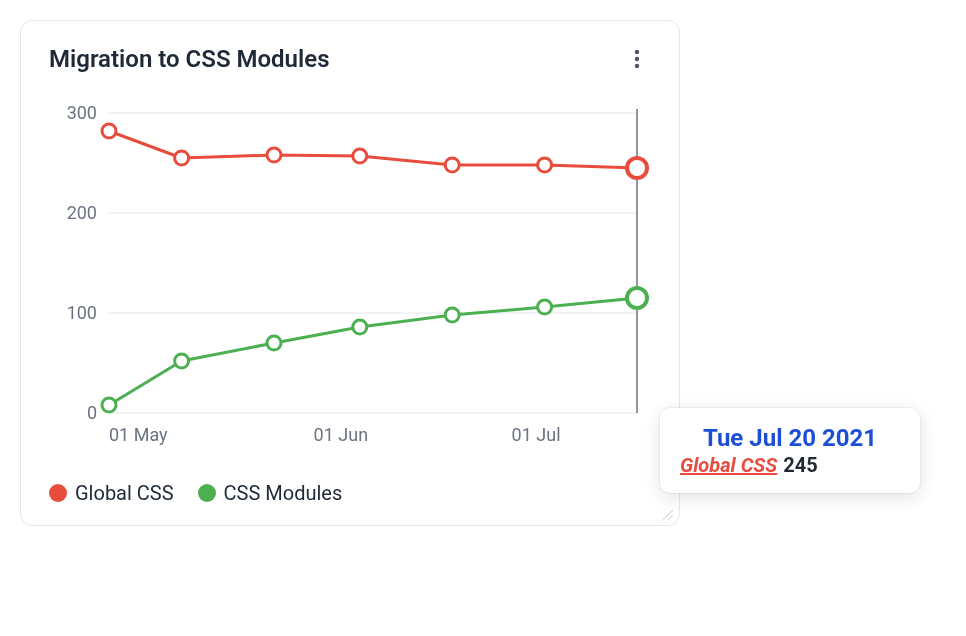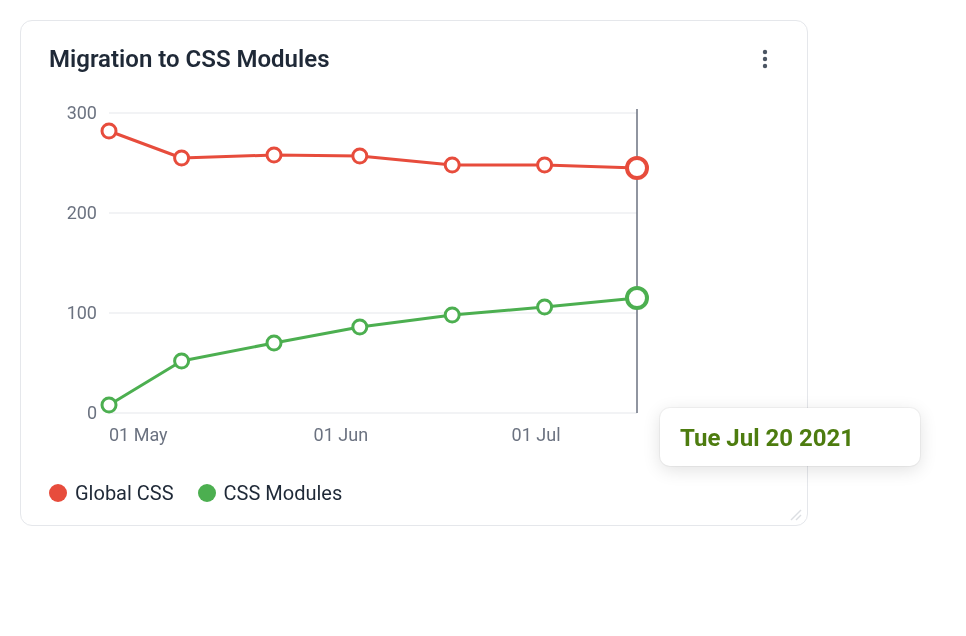--- a/index.html
+++ b/index.html
@@ -7,21 +7,21 @@
     margin: 0;
     padding: 20px;
     font-family: -apple-system, BlinkMacSystemFont, "Segoe UI", Roboto, Helvetica, Arial, sans-serif;
     background: #fff;
     color: #1f2937;
     width: 966px;
     height: 636px;
     position: relative;
   }
   .card {
-    width: 788px;
+    width: 660px;
     border: 1px solid #e5e7eb;
     border-radius: 12px;
     padding: 24px 28px 20px 28px;
     position: relative;
     background: #fff;
   }
   .card-header {
     display: flex;
     align-items: center;
     justify-content: space-between;
@@ -73,22 +73,23 @@
     top: 408px;
     background: #fff;
     border-radius: 10px;
     box-shadow: 0 4px 18px rgba(0,0,0,0.12), 0 0 0 1px rgba(0,0,0,0.04);
     padding: 16px 20px 14px 20px;
     min-width: 260px;
   }
   .tooltip-date {
     font-size: 24px;
     font-weight: 700;
-    color: #4d7c0f;
+    color: #1d4ed8;
     white-space: nowrap;
+    text-align: center;
   }
   .tooltip-row {
     font-size: 20px;
     line-height: 1.35;
   }
   .tooltip-label {
     font-weight: 700;
     font-style: italic;
     text-decoration: underline;
   }
@@ -169,13 +170,16 @@
   <div class="resize-handle">
     <svg width="14" height="14" viewBox="0 0 14 14">
       <line x1="2" y1="12" x2="12" y2="2" stroke="#9ca3af" stroke-width="1.5"></line>
       <line x1="7" y1="12" x2="12" y2="7" stroke="#9ca3af" stroke-width="1.5"></line>
     </svg>
   </div>
 </div>
 
 <div class="tooltip">
   <div class="tooltip-date">Tue Jul 20 2021</div>
+  <div class="tooltip-row">
+    <span class="tooltip-label" style="color:#e74c3c">Global CSS</span><span class="tooltip-val">245</span>
+  </div>
 </div>
 
 </body></html>

